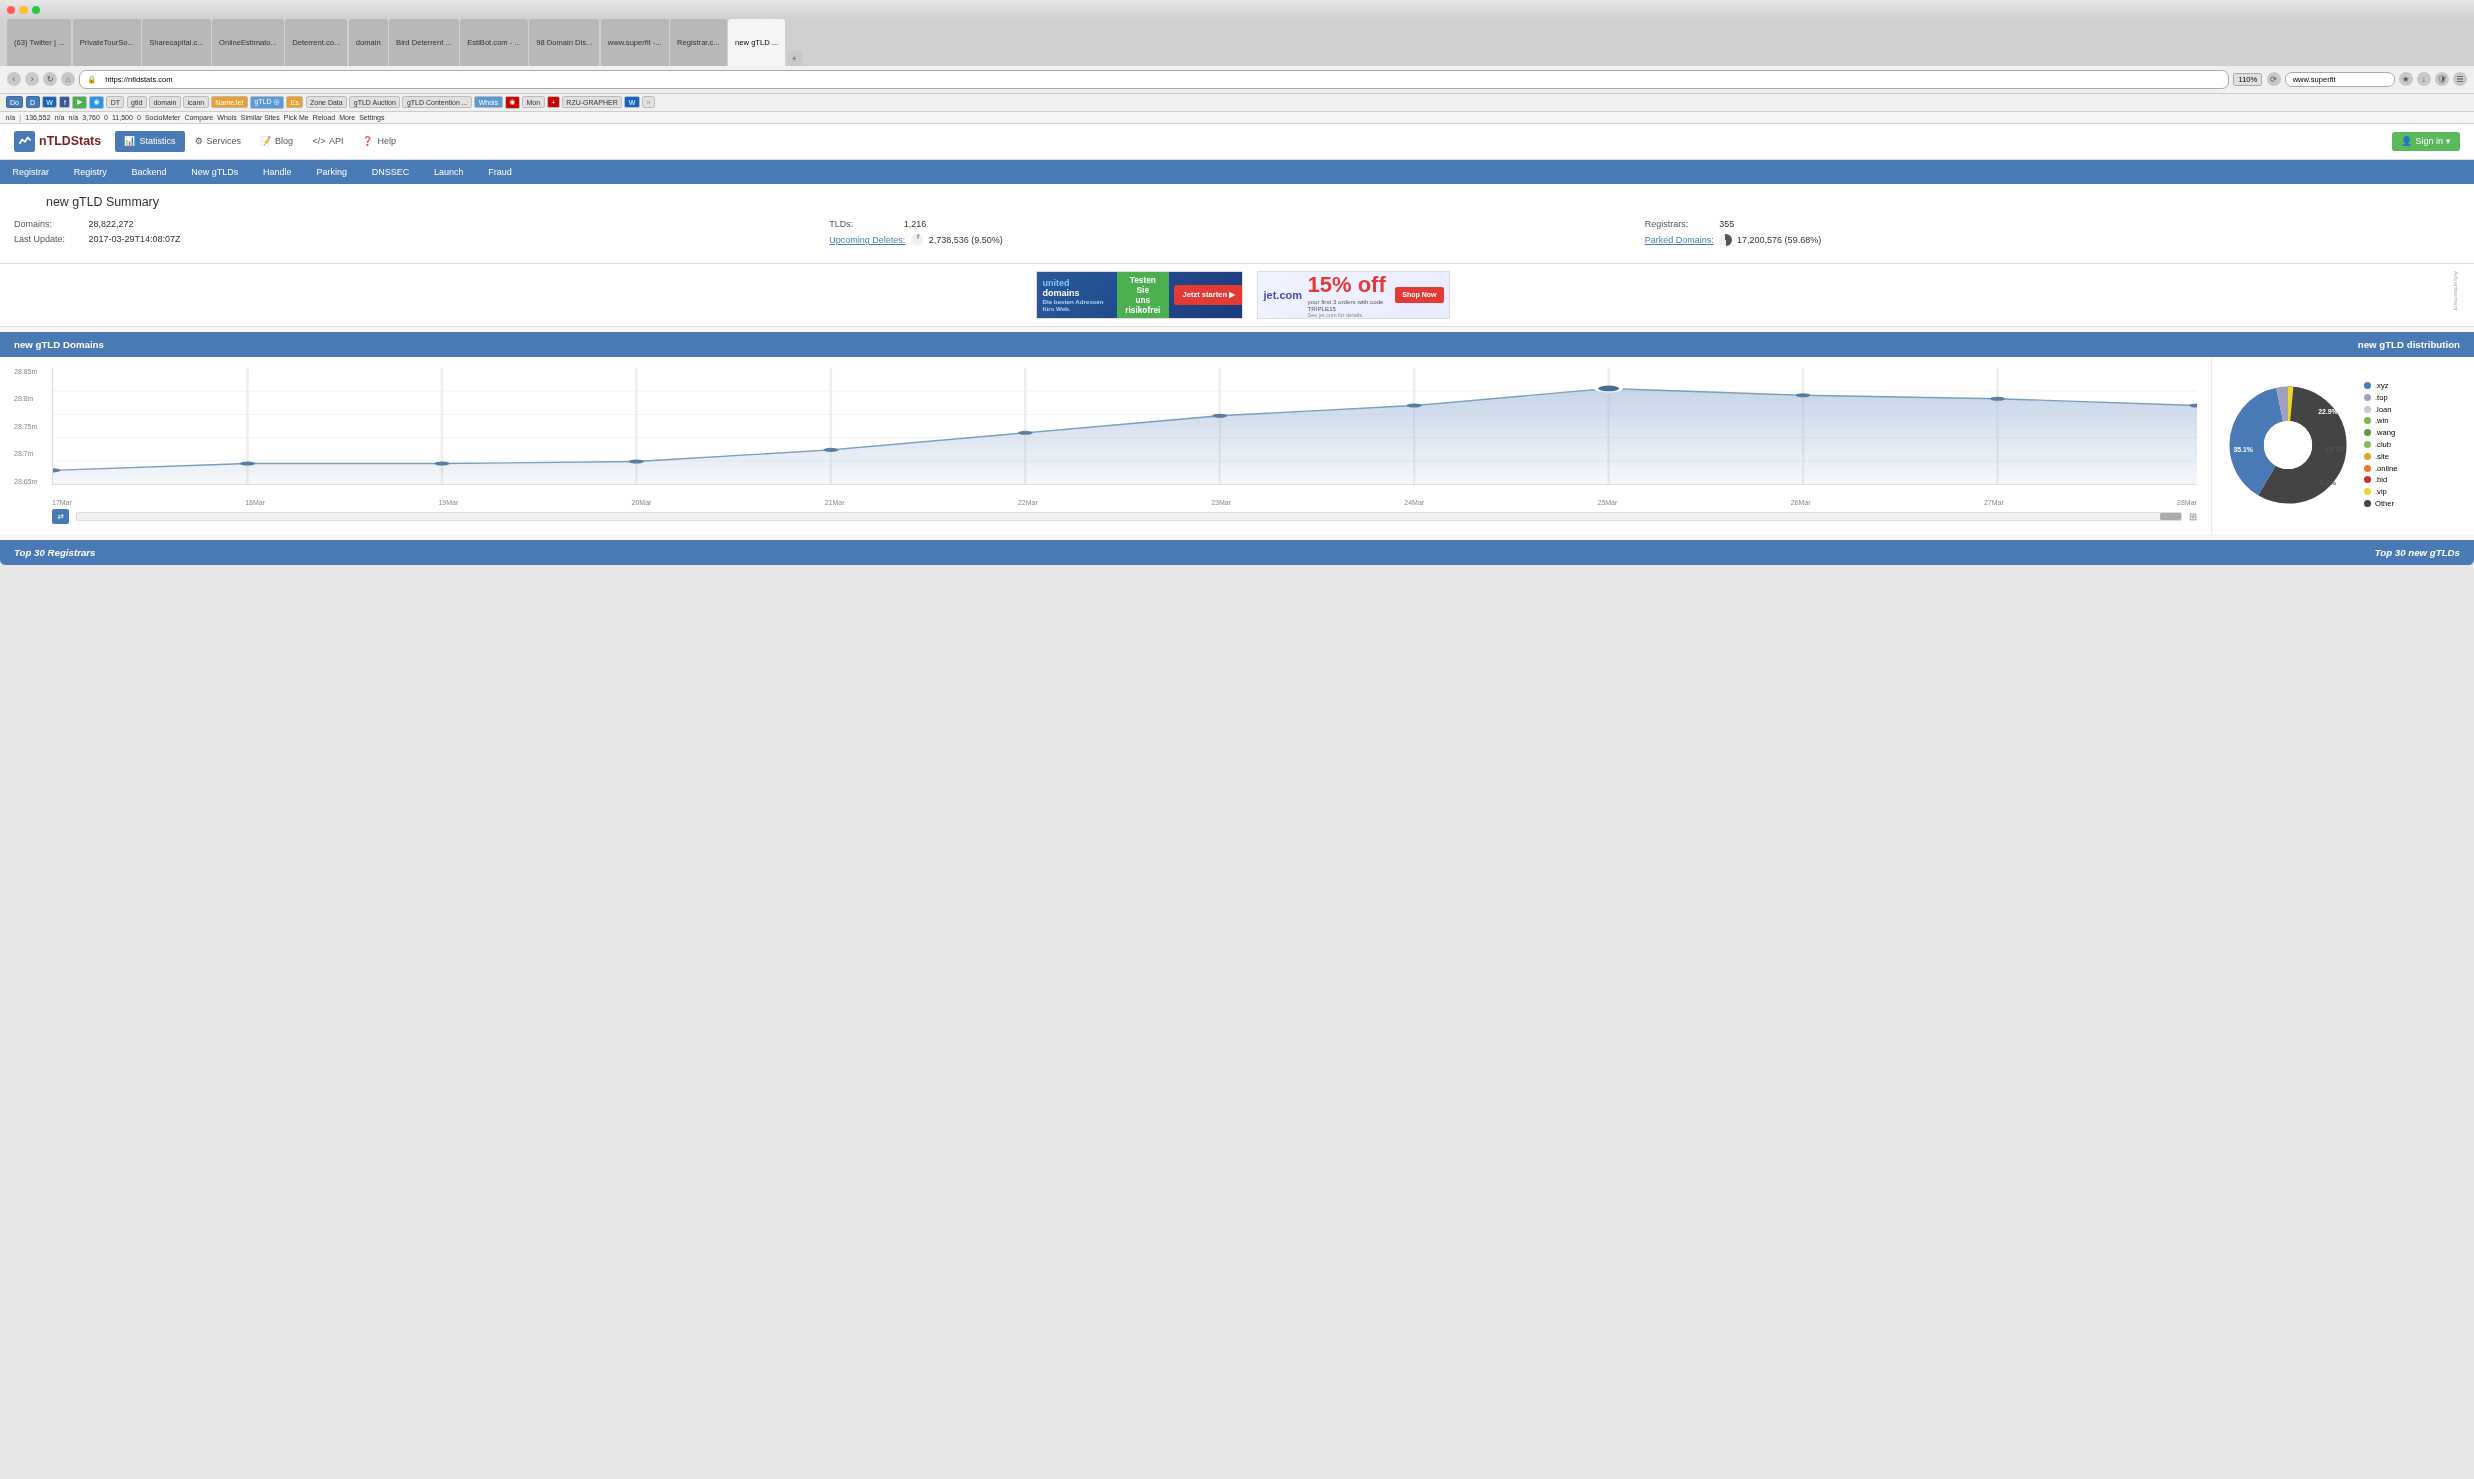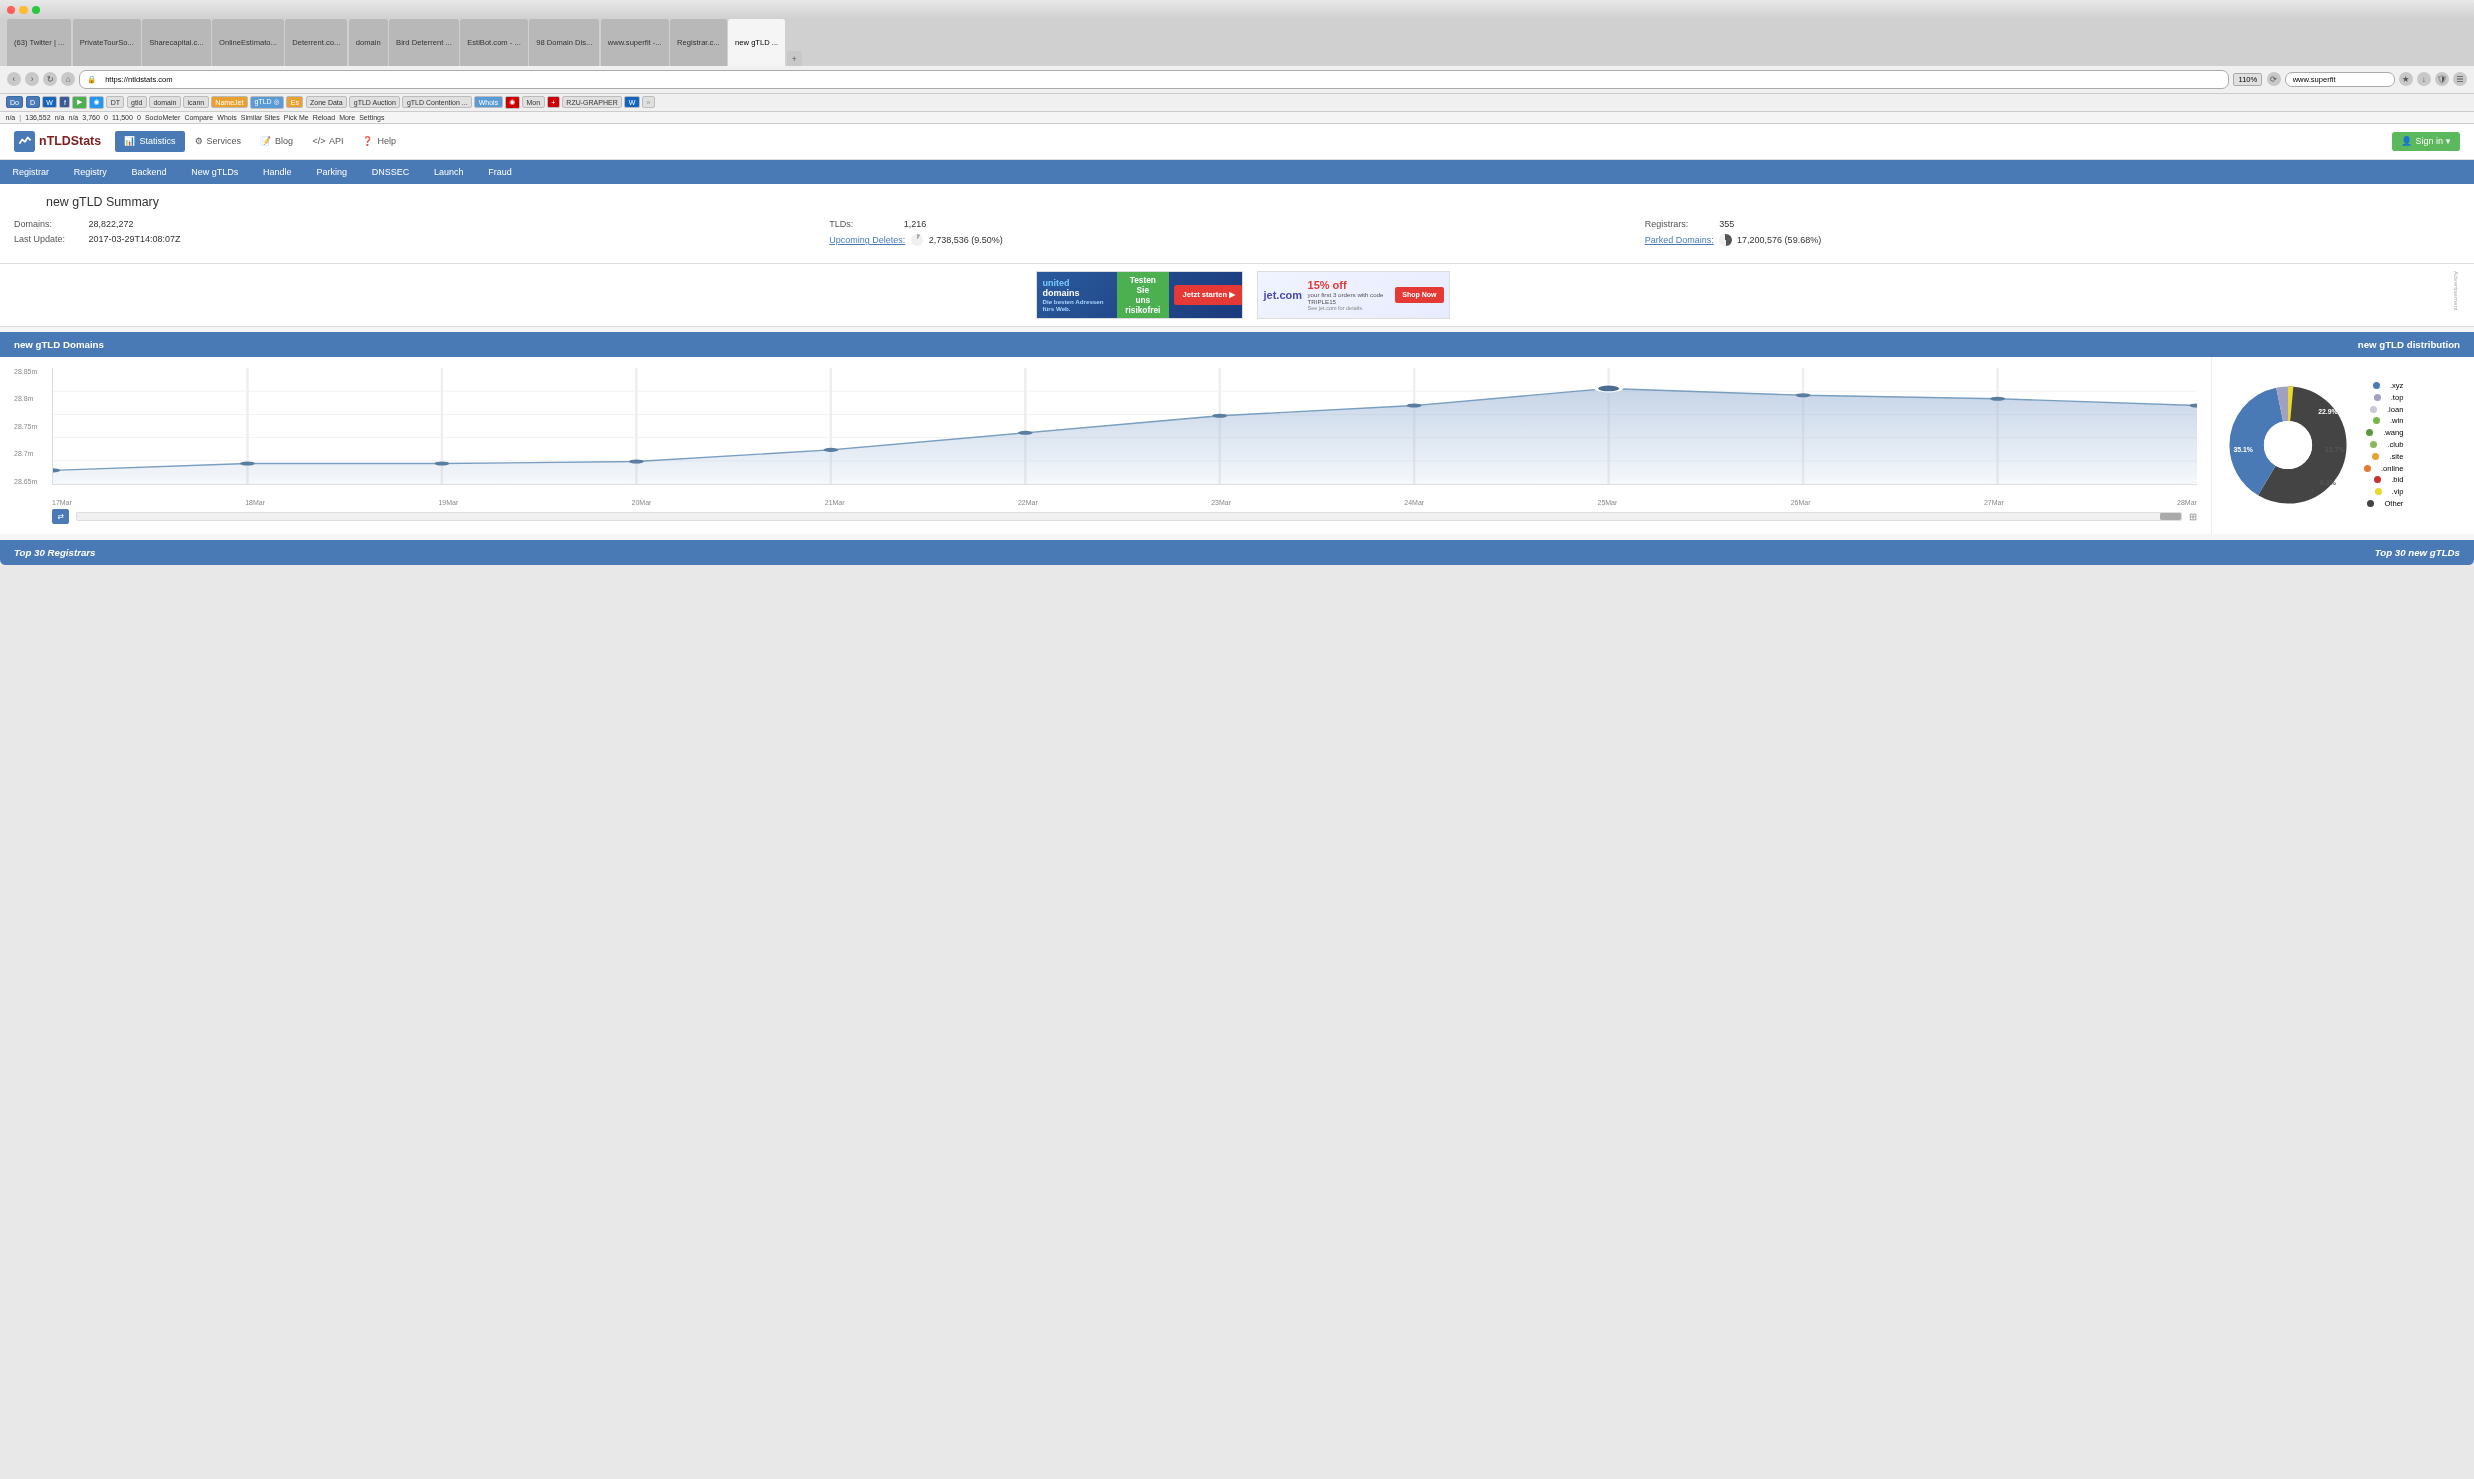--- a/index.html
+++ b/index.html
@@ -71,21 +71,21 @@
     .x-axis-labels { position: absolute; left: 38px; right: 0; bottom: 0; display: flex; justify-content: space-between; font-size: 7px; color: #888; }
     .chart-svg { width: 100%; height: 100%; }
     .chart-controls { display: flex; align-items: center; gap: 7px; margin-top: 3.5px; padding-left: 38px; }
     .chart-btn { background: #4a7ab5; color: #fff; border: none; border-radius: 2.1px; padding: 2.8px 5.5px; font-size: 7.6px; cursor: pointer; }
     .chart-scrollbar { flex: 1; height: 8.3px; background: #f0f0f0; border: 0.7px solid #ddd; border-radius: 1.4px; position: relative; }
     .chart-scrollbar-thumb { width: 21px; height: 100%; background: #aaa; border-radius: 1.4px; position: absolute; right: 0; }
 
     
     .donut-svg { width: 124px; height: 124px; flex-shrink: 0; }
     .donut-legend { font-size: 7.6px; }
-    .legend-item { display: flex; align-items: center; gap: 10px; margin-bottom: 2.8px; justify-content: flex-end; }
+    .legend-item { display: flex; align-items: center; gap: 4px; margin-bottom: 2.8px; }
     .legend-dot { width: 7px; height: 7px; border-radius: 50%; flex-shrink: 0; }
 
     
     .bottom-section { background: #4a7ab5; color: #fff; padding: 7px 14px; display: flex; justify-content: space-between; margin-top: 5.5px; }
     .bottom-title { font-size: 9.7px; font-weight: bold; font-style: italic; }
 
     
     ::-webkit-scrollbar { width: 4.1px; height: 4.1px; }
     ::-webkit-scrollbar-track { background: #f0f0f0; }
     ::-webkit-scrollbar-thumb { background: #bbb; border-radius: 2.1px; }
@@ -289,21 +289,21 @@
             Jetzt starten ▶
           </div>
 
         </div>
       </div>
 
       <div class="ad-banner ad-banner-2" style="width:193px;background:linear-gradient(135deg,#f0f4ff,#e8ecff);">
         <div style="padding:5.5px;width:100%;display:flex;align-items:center;gap:5.5px;">
           <div style="font-size:11px;font-weight:bold;color:#4a4ab5;">jet.com</div>
           <div style="font-size:7px;flex:1;">
-            <div style="font-size:11px;font-weight:bold;color:#e53935;">15% off</div>
+            <div style="font-size:22px;font-weight:bold;color:#e53935;">15% off</div>
             <div style="font-size:6.2px;color:#555;">your first 3 orders with code TRIPLE15</div>
             <div style="font-size:5.5px;color:#888;">See jet.com for details.</div>
           </div>
           <div style="background:#e53935;color:#fff;padding:4.1px 7px;border-radius:2.1px;font-size:7px;font-weight:bold;cursor:pointer;">Shop Now</div>
         </div>
       </div>
 
       <div class="ad-label">Advertisement</div>
     </div>
 

